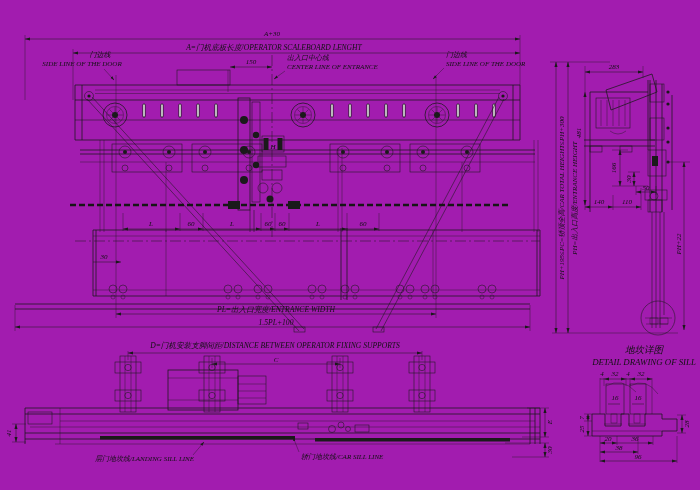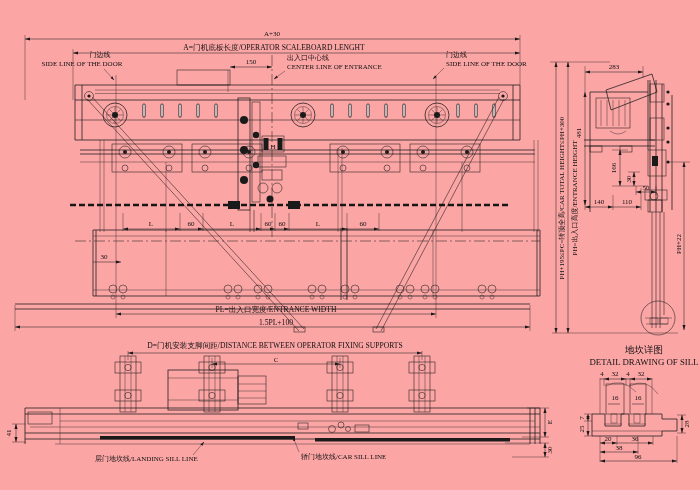--- a/index.html
+++ b/index.html
@@ -1,16 +1,16 @@
 <!DOCTYPE html>
 <html><head>
 <meta charset="utf-8">
 <style>
   html,body{margin:0;padding:0;background:#fff;}
-  #sheet{position:relative;width:700px;height:490px;background:#fca5a5;overflow:hidden;}
+  #sheet{position:relative;width:700px;height:490px;background:#a21caf;overflow:hidden;font-style:italic;}
   svg{display:block}
   svg .s{stroke:#1a1a1a;stroke-width:.75;fill:none}
   svg .m{stroke:#1a1a1a;stroke-width:.55;fill:none}
   svg .t{stroke:#1a1a1a;stroke-width:.4;fill:none}
   svg .d{stroke:#1a1a1a;stroke-width:.5;fill:none}
   svg .f{fill:#1a1a1a;stroke:none}
   svg .slot{stroke:#1a1a1a;stroke-width:3;stroke-linecap:round;fill:none}
   svg .slotw{stroke:#fff;stroke-width:1.4;stroke-linecap:round;fill:none}
   svg .belt{stroke:#161616;stroke-width:2.3;stroke-dasharray:6 3;fill:none}
   svg .cl{stroke:#1a1a1a;stroke-width:.5;stroke-dasharray:11 3 2 3;fill:none}

